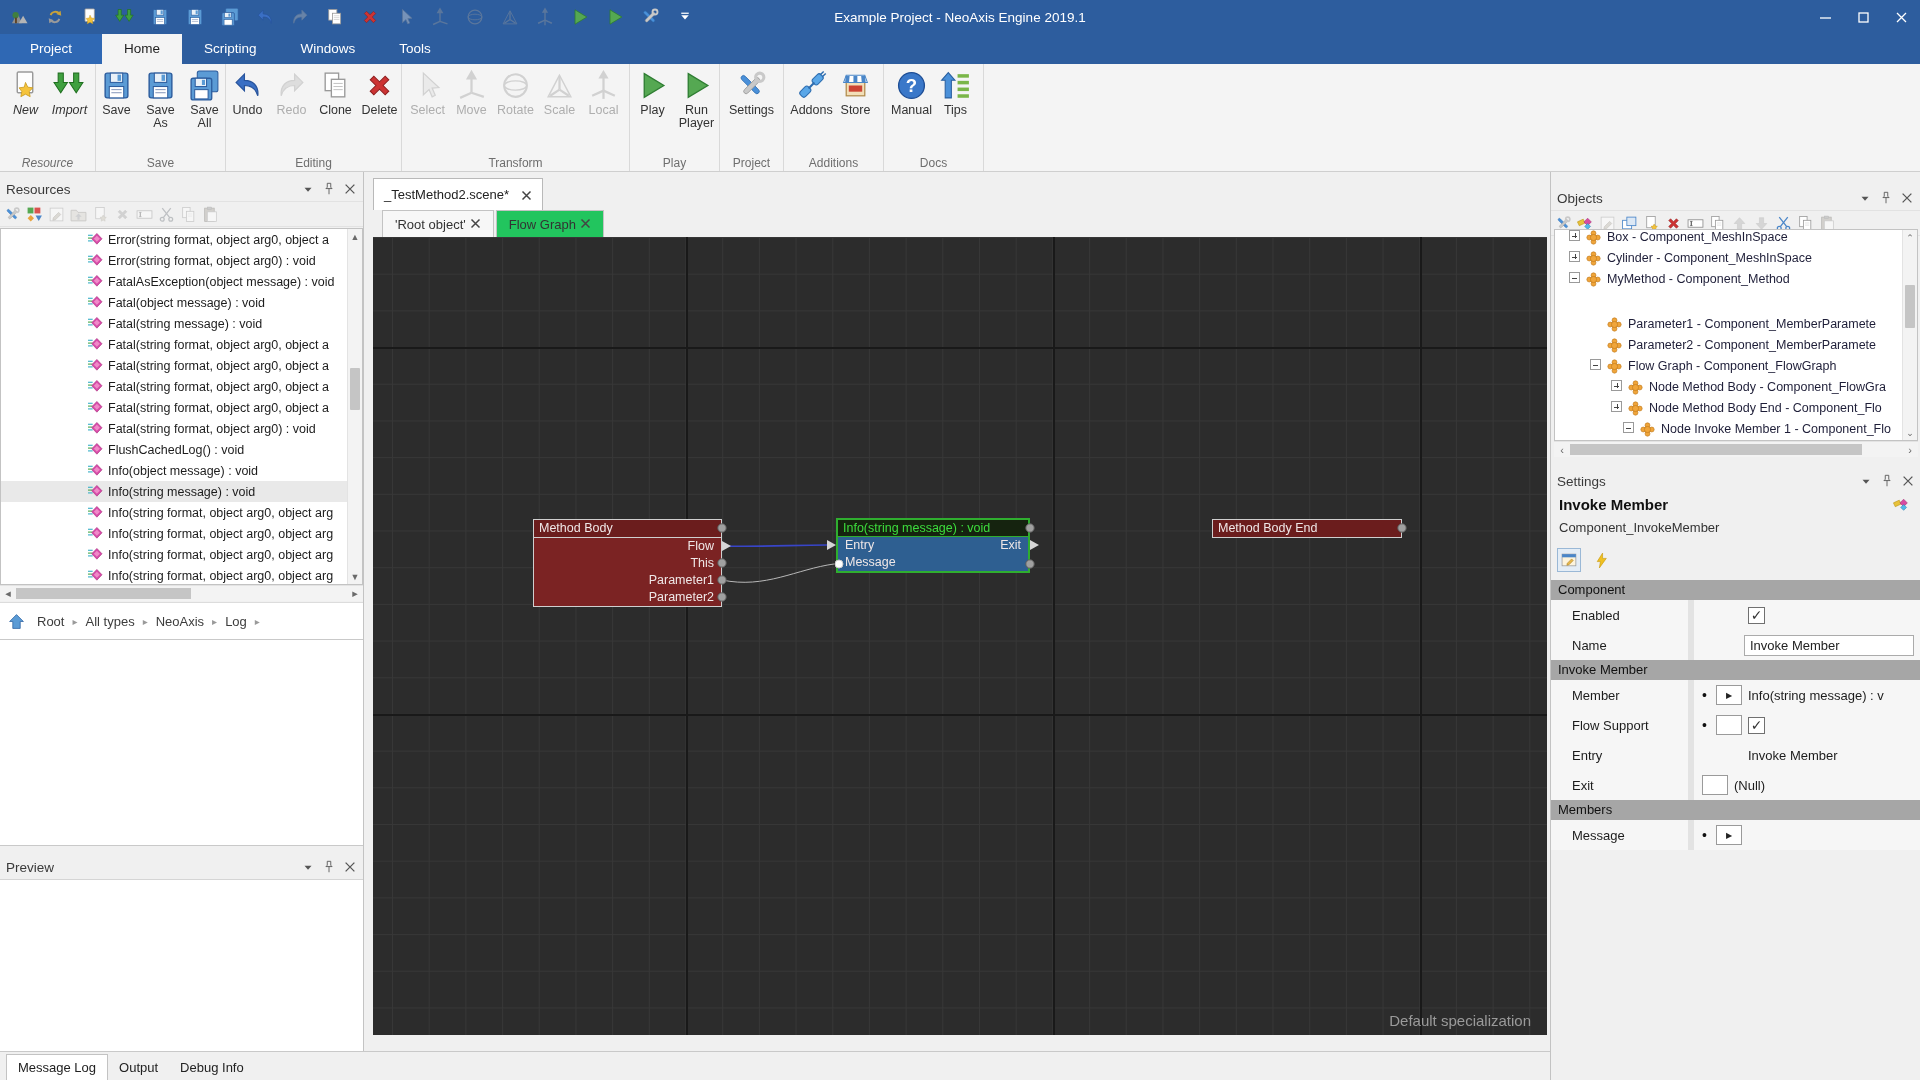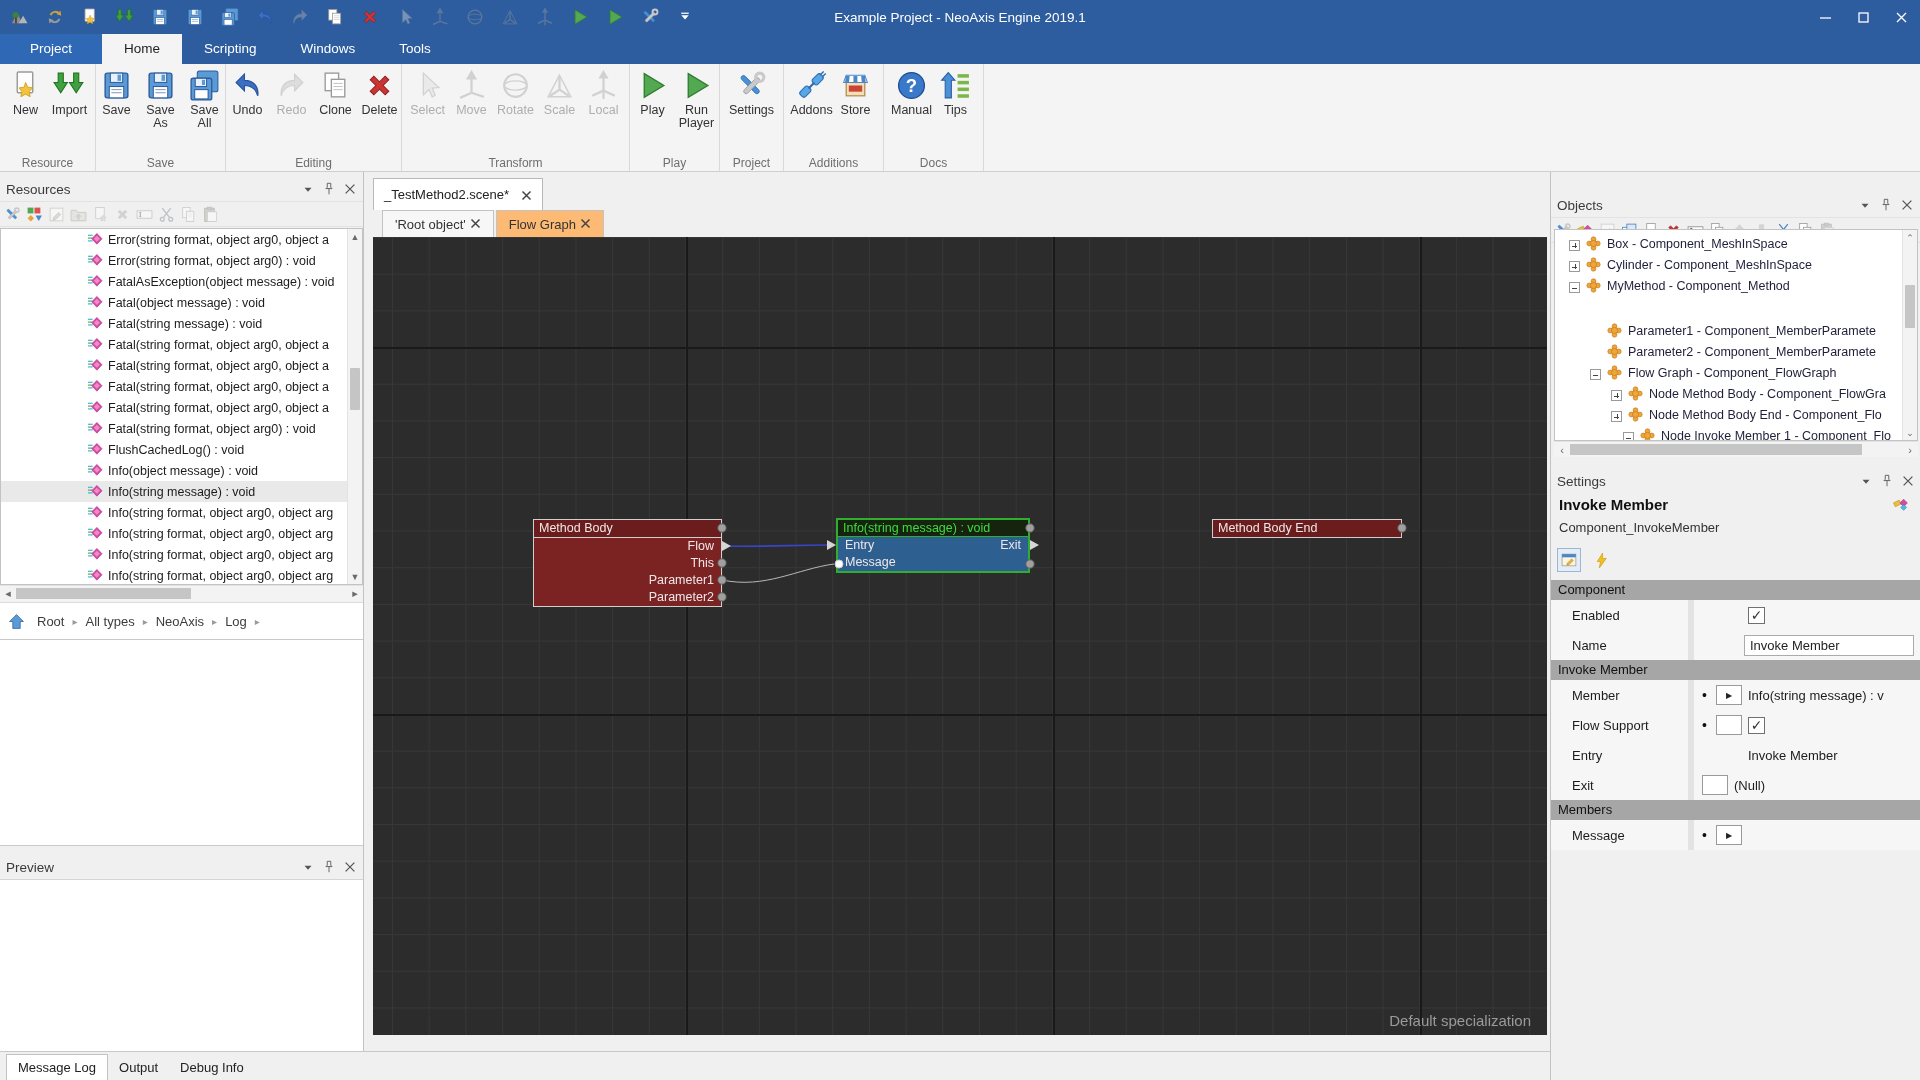--- a/index.html
+++ b/index.html
@@ -64,21 +64,21 @@
   
   #bottomstrip{left:0;top:1051px;width:1550px;height:29px;background:#f0f0f0;border-top:1px solid #c9c9c9;display:flex;align-items:flex-end;padding-left:6px}
   .btab{padding:0 11px;line-height:25px;font-size:13px;color:#222;cursor:pointer}
   .btab.active{background:#fff;border:1px solid #c3c3c3;border-bottom:none}
   
   #doctab{left:373px;top:178px;height:32px;display:flex}
   .dtab{background:#fff;border:1px solid #b9b9b9;border-bottom:none;display:flex;align-items:center;padding:0 10px;font-size:13px;gap:12px;cursor:pointer}
   .dtab .xic{width:11px;height:11px;cursor:pointer}
   #subtabs{left:373px;top:210px;height:27px;display:flex;gap:2px;padding-left:9px}
   .stab{display:flex;align-items:center;padding:0 12px;font-size:13px;gap:4px;background:#f7f7f7;border:1px solid #c3c3c3;border-bottom:none;color:#333;cursor:pointer}
-  .stab.active{background:#fdba74}
+  .stab.active{background:#22c55e}
   
   #canvas{left:373px;top:237px;width:1174px;height:798px;background-color:#2c2c2c;overflow:hidden;
     background-image:
       linear-gradient(#191919 2px,transparent 2px),
       linear-gradient(90deg,#191919 2px,transparent 2px),
       linear-gradient(#373737 1px,transparent 1px),
       linear-gradient(90deg,#373737 1px,transparent 1px);
     background-size:367px 367px,367px 367px,36.7px 36.7px,36.7px 36.7px;
     background-position:0 110px,313px 0,19px 0,19px 0;}
   .node{position:absolute;font-size:12.5px;color:#efe7e7;z-index:1}
@@ -89,21 +89,21 @@
   #node-invoke{left:463px;top:281px;width:194px;border:2px solid #2fae2f;background:#2e5f91}
   #node-invoke .node-title{background:#15230f;color:#3ddd3d;border-bottom:1px solid #2fae2f;height:17px}
   #node-invoke .inv-row{height:17px;line-height:17px;display:flex;justify-content:space-between;padding:0 7px}
   #node-end{left:839px;top:282px;width:190px;border:1px solid #cfcfcf;background:#6b1d1d}
   #node-end .node-title{border-bottom:none;height:17px}
   #wiresvg{position:absolute;left:0;top:0;z-index:2;pointer-events:none}
   #canvas-status{position:absolute;right:16px;bottom:6px;color:#9a9a9a;font-size:15px;z-index:3}
   
   #rightcol{left:1550px;top:172px;width:370px;height:908px;background:#f0f0f0;border-left:1px solid #c3c3c3}
   #obj-tree{position:absolute;left:3px;top:57px;width:364px;height:212px;overflow:hidden}
-  .tree-row{height:21px;display:flex;align-items:flex-end;white-space:nowrap;font-size:12.5px;color:#1e1e38;cursor:pointer}
+  .tree-row{height:21px;display:flex;align-items:flex-start;white-space:nowrap;font-size:12.5px;color:#1e1e38;cursor:pointer}
   .tree-row.sel{background:#e9e9e9}
   .expander{width:11px;height:11px;border:1px solid #9a9a9a;background:#fff;flex:none;position:relative;margin-right:6px;cursor:pointer}
   .expander::before,.expander::after{content:"";position:absolute;background:#444}
   .expander::before{left:2px;right:2px;top:4.5px;height:1px}
   .expander.plus::after{top:2px;bottom:2px;left:4.5px;width:1px}
   .exp-spacer{width:17px;flex:none}
   .tree-row .cicon{width:15px;height:15px;margin-right:6px;flex:none}
   #obj-hscroll{left:3px;top:269px;width:364px}
   
   #set-tb{position:absolute;left:0;top:297px;width:370px}
@@ -303,21 +303,21 @@
 </div>
 
 <div class="abs" id="ribbontabs">
     <span class="rtab project">Project</span>
     <span class="rtab active">Home</span>
     <span class="rtab">Scripting</span>
     <span class="rtab">Windows</span>
     <span class="rtab">Tools</span>
   </div>
 <div class="abs" id="ribbonbody">
-    <div class="rib-group" style="width: 96px;">
+    <div class="rib-group" style="width: 96px; font-style: italic;">
       <div class="rib-btns">
         <div class="rib-btn">
           <span class="icn">
             <svg viewBox="0 0 32 32">
               <rect x="8" y="3" width="15" height="20" rx="1" fill="#fdfdfd" stroke="#9a9a9a" stroke-width="1.4"></rect>
               <path d="M16 13l2.2 4.6 5 .7-3.6 3.5.9 5-4.5-2.4-4.5 2.4.9-5L9.8 18.3l5-.7z" fill="#f5c33b" stroke="#c89a20" stroke-width=".8"></path>
             </svg>
           </span>
           <span class="rlabel">New</span>
         </div>
@@ -1030,21 +1030,21 @@
       <polygon points="349,304 358,309 349,314"></polygon>
       <polygon points="454,303 463,308 454,313"></polygon>
       <polygon points="657,303 666,308 657,313"></polygon>
     </g>
     <circle cx="466" cy="327" r="4" fill="#ffffff" stroke="#cccccc"></circle>
   </svg>
   <span id="canvas-status">Default specialization</span>
 </div>
 
 <div class="abs" id="rightcol">
-  <div class="panel-tb" style="margin-top:21px">
+  <div class="panel-tb" style="margin-top:14px">
     <span>Objects</span>
     <span class="ptb-icons">
         <span class="icn">
           <svg viewBox="0 0 32 32">
             <polygon points="8,13 24,13 16,22" fill="#555"></polygon>
           </svg>
         </span>
         <span class="icn">
           <svg viewBox="0 0 32 32">
             <path d="M12 3 h8 v9 l3 3 H9 l3-3 Z" fill="none" stroke="#555" stroke-width="2"></path>

